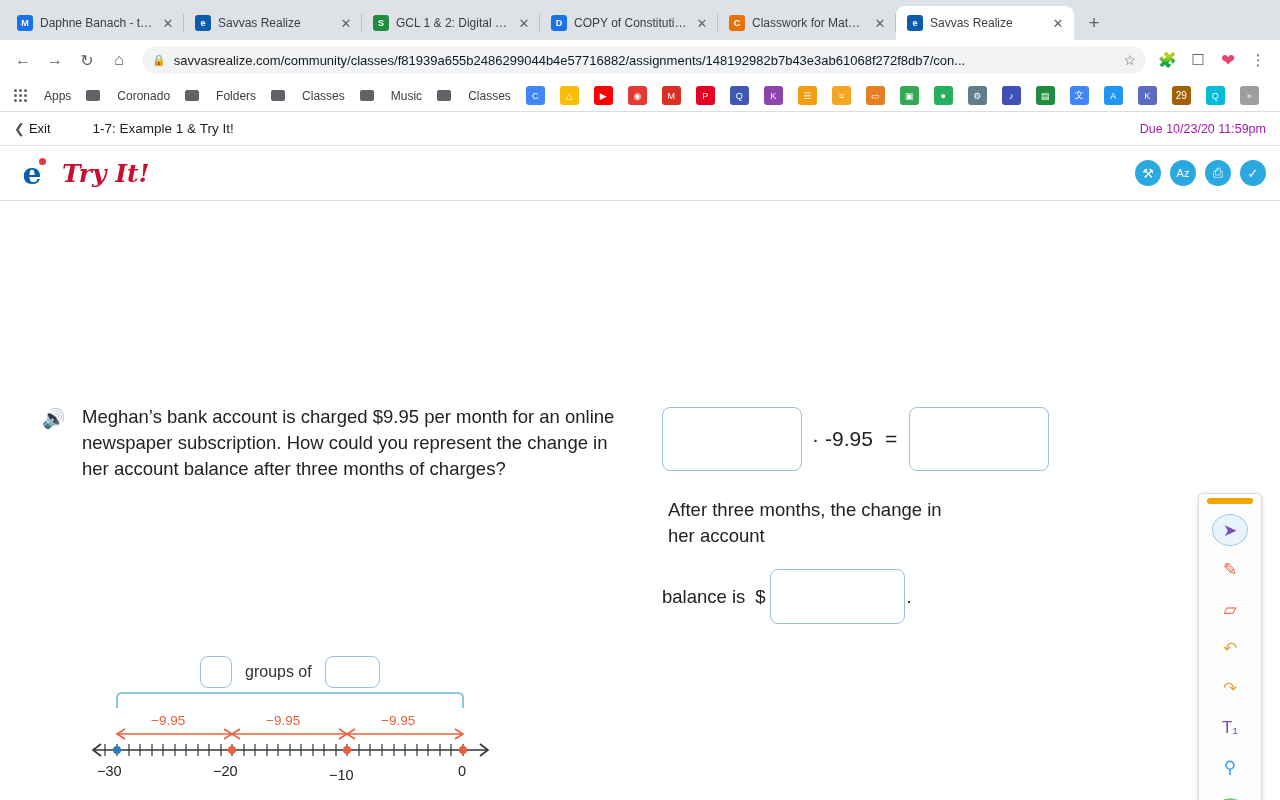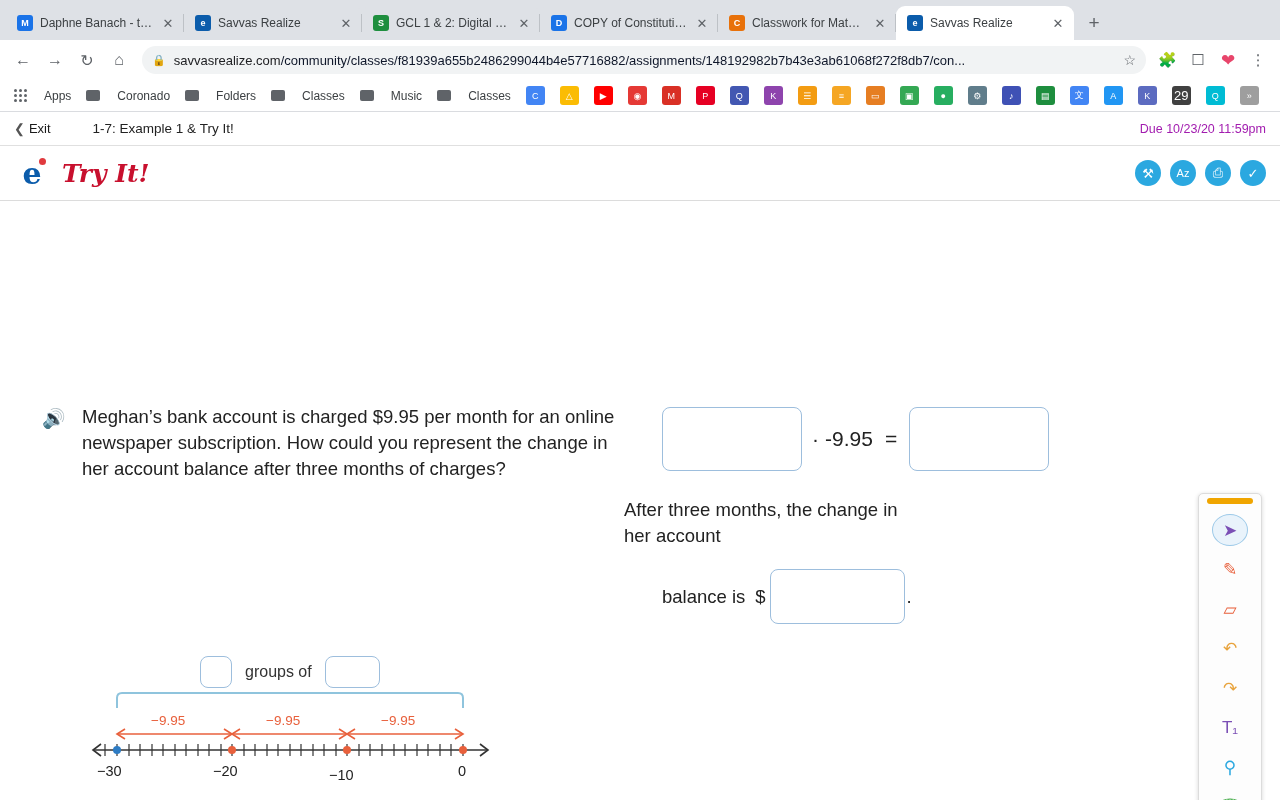--- a/index.html
+++ b/index.html
@@ -137,21 +137,21 @@
   }
 
   .eq-row { position: absolute; left: 662px; top: 206px; display: flex; align-items: center; gap: 0; }
   .eq-box { width: 140px; height: 64px; }
   .eq-op { font-size: 21px; color: #222; margin: 0 6px 0 10px; }
   .eq-val { font-size: 21px; color: #222; }
   .eq-eq { font-size: 21px; color: #222; margin: 0 12px; }
   .eq-box2 { width: 140px; height: 64px; }
 
   .after-text {
-    position: absolute; left: 624px; top: 296px; width: 300px;
+    position: absolute; left: 668px; top: 296px; width: 300px;
     font-size: 18.5px; line-height: 26px; color: #222;
   }
   .balance-row { position: absolute; left: 662px; top: 368px; display: flex; align-items: center; }
   .balance-label { font-size: 18.5px; color: #222; }
   .balance-dollar { font-size: 18.5px; color: #222; margin-left: 10px; }
   .balance-box { width: 135px; height: 55px; margin-left: 4px; }
   .balance-period { font-size: 18.5px; color: #222; margin-left: 2px; }
 
   
   .diagram { position: absolute; left: 88px; top: 455px; width: 410px; height: 135px; }
@@ -322,21 +322,21 @@
     <div class="bm">
         <span class="bm-icon" style="background:#4285f4">文</span>
       </div>
     <div class="bm">
         <span class="bm-icon" style="background:#2196f3">A</span>
       </div>
     <div class="bm">
         <span class="bm-icon" style="background:#5c6bc0">K</span>
       </div>
     <div class="bm">
-        <span class="bm-icon" style="background:#404040;font-size:13px">29</span>
+        <span class="bm-icon" style="background:#a16207;font-size:10px">29</span>
       </div>
     <div class="bm">
         <span class="bm-icon" style="background:#00bcd4">Q</span>
       </div>
     <div class="bm">
         <span class="bm-icon" style="background:#9e9e9e">»</span>
       </div>
   </div>
 </div>
 

